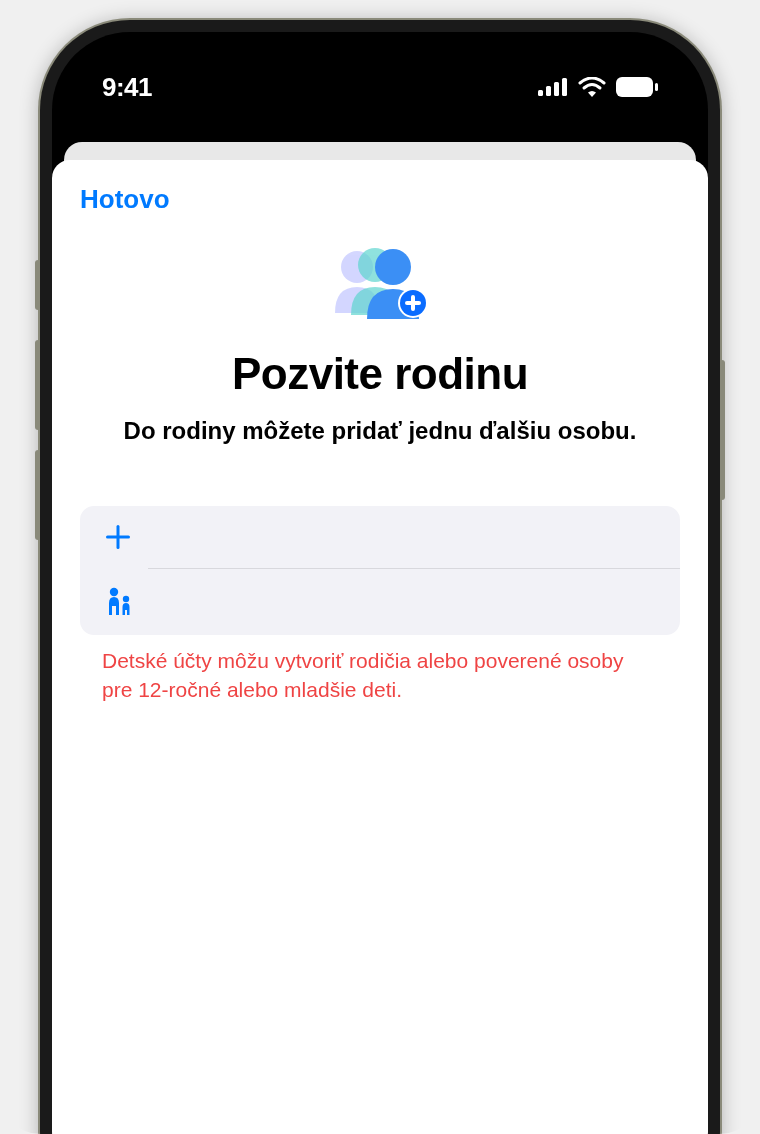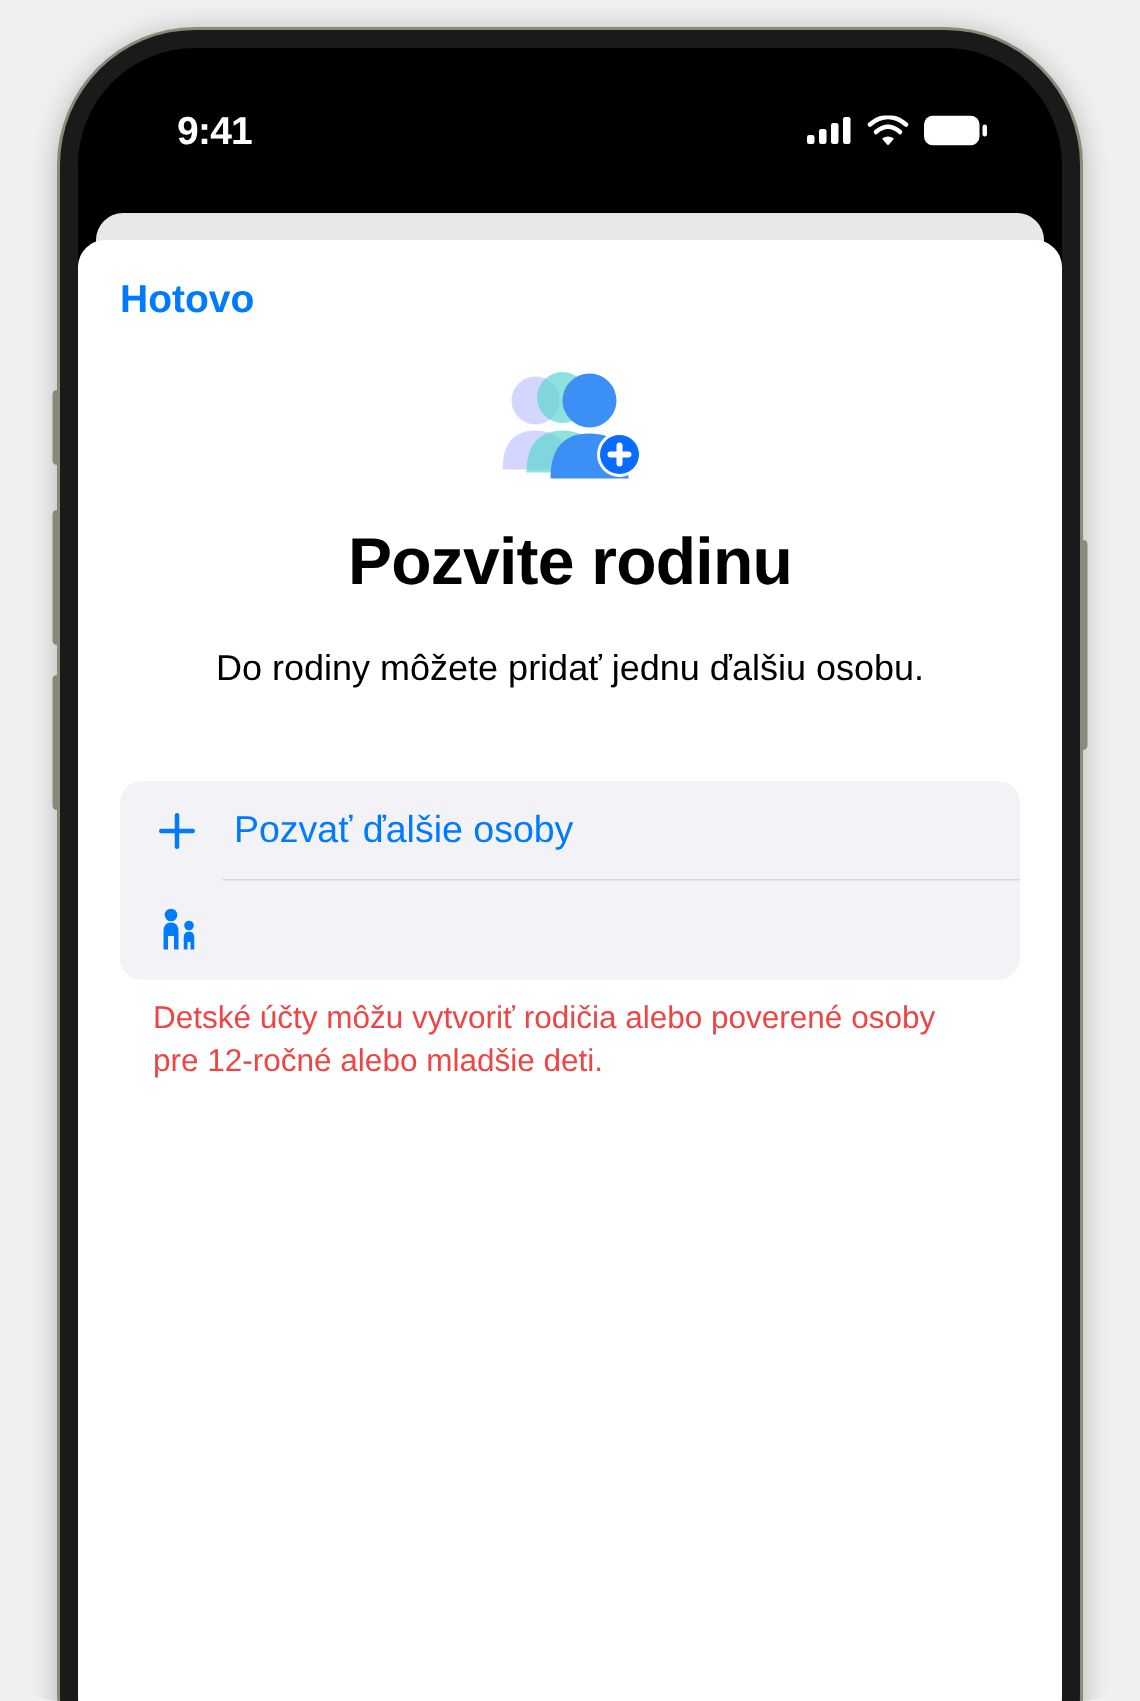--- a/index.html
+++ b/index.html
@@ -44,21 +44,21 @@
       transform: translateX(-50%);
       width: 190px;
       height: 52px;
       background: #000;
       border-radius: 30px;
       z-index: 100;
     }
     .status-bar {
       position: absolute;
       top: 0;
-      left: 16px;
+      left: 0;
       right: 0;
       height: 90px;
       display: flex;
       align-items: center;
       justify-content: space-between;
       padding: 20px 50px 0;
       z-index: 50;
       color: #fff;
     }
     .status-time { font-size: 26px; font-weight: 600; letter-spacing: -0.5px; }
@@ -102,26 +102,26 @@
     }
     .hero-icon {
       display: inline-block;
       margin-bottom: 20px;
     }
     .page-title {
       font-size: 44px;
       font-weight: 700;
       color: #000;
       letter-spacing: -0.5px;
-      margin-bottom: 30px;
+      margin-bottom: 16px;
     }
     .page-subtitle {
       font-size: 24px;
       color: #000;
-      font-weight: 400;
+      font-weight: 700;
       line-height: 1.3;
     }
     .action-group {
       background: #f2f2f7;
       border-radius: 14px;
       overflow: hidden;
     }
     .action-row {
       display: flex;
       align-items: center;
@@ -218,21 +218,20 @@
       </div>
 
       <div class="action-group">
         <div class="action-row">
           <div class="action-icon">
             <svg width="26" height="26" viewBox="0 0 26 26">
               <rect x="11.5" y="1" width="3" height="24" rx="1.5" fill="#007aff"></rect>
               <rect x="1" y="11.5" width="24" height="3" rx="1.5" fill="#007aff"></rect>
             </svg>
           </div>
-          <span class="action-label">Pozvať ďalšie osoby</span>
         </div>
         <div class="divider"></div>
         <div class="action-row">
           <div class="action-icon">
             <svg width="30" height="30" viewBox="0 0 30 30">
               <circle cx="11" cy="5" r="4.2" fill="#007aff"></circle>
               <path d="M11 10 Q6 10 6 16 L6 28 L9 28 L9 19 L13 19 L13 28 L16 28 L16 16 Q16 10 11 10 Z" fill="#007aff"></path>
               <circle cx="23" cy="12" r="3.2" fill="#007aff"></circle>
               <path d="M23 16 Q19.5 16 19.5 20 L19.5 28 L22 28 L22 23 L24 23 L24 28 L26.5 28 L26.5 20 Q26.5 16 23 16 Z" fill="#007aff"></path>
             </svg>

